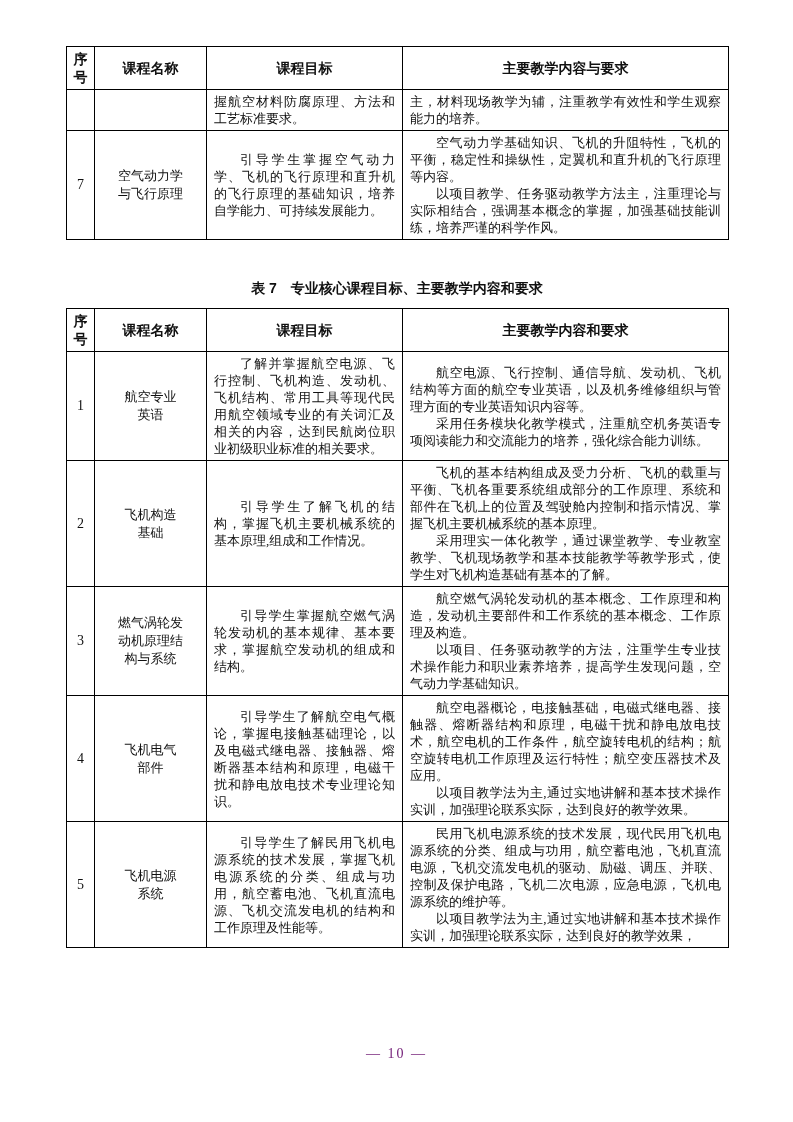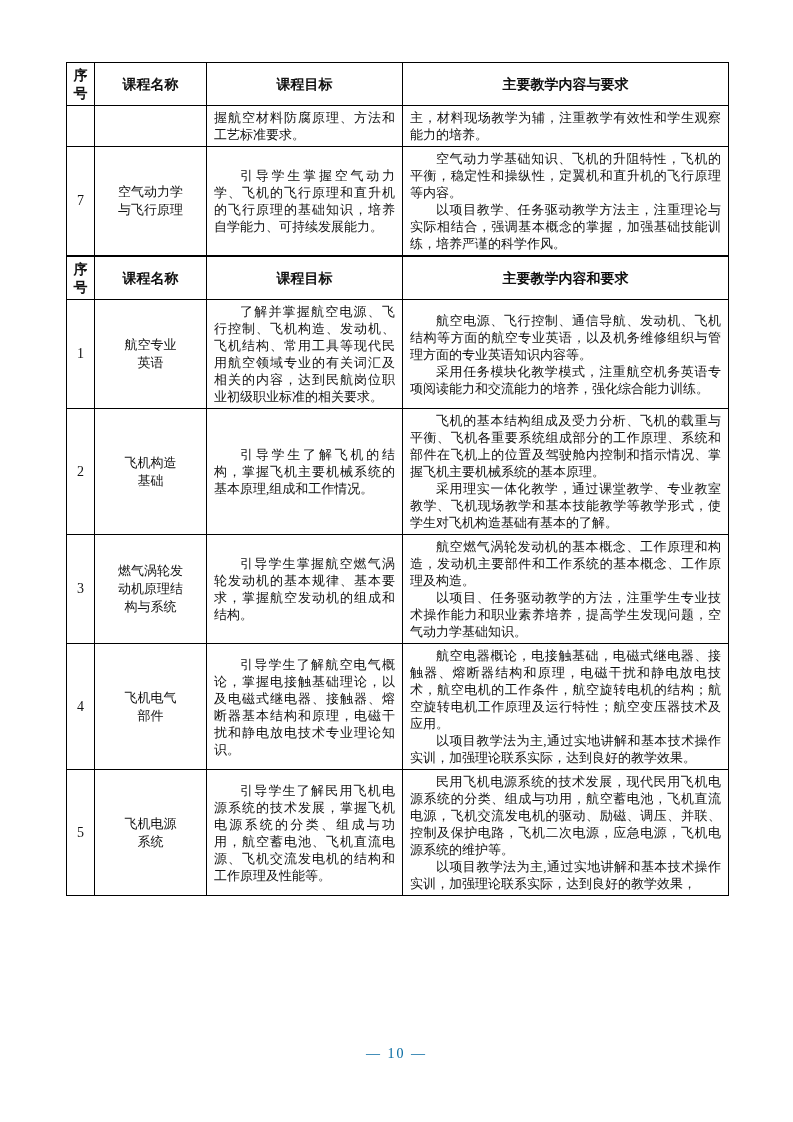--- a/index.html
+++ b/index.html
@@ -7,21 +7,21 @@
     padding: 0;
     background: #ffffff;
   }
   .page {
     position: relative;
     width: 793px;
     height: 1122px;
     margin: 0 auto;
     background: #ffffff;
     box-sizing: border-box;
-    padding: 62px 65px 0 66px;
+    padding: 46px 65px 0 66px;
     overflow: hidden;
     font-family: "Liberation Serif", "DejaVu Serif", serif;
     color: #111111;
   }
   table.doc-table {
     width: 662px;
     table-layout: fixed;
     border-collapse: collapse;
     border: 1.5px solid #000000;
   }
@@ -75,21 +75,21 @@
     margin-bottom: 10px;
   }
   .footer-pagenum {
     position: absolute;
     left: 0;
     right: 0;
     top: 1046px;
     text-align: center;
     font-size: 14px;
     letter-spacing: 2px;
-    color: #0369a1;
+    color: #701a75;
   }
 </style>
 </head>
 <body>
 
 <div class="page">
 
   <table class="doc-table" id="table1">
     <colgroup>
       <col style="width:28px">
@@ -124,20 +124,21 @@
             <p class="para">引导学生掌握空气动力学、飞机的飞行原理和直升机的飞行原理的基础知识，培养自学能力、可持续发展能力。</p>
           </td>
           <td class="td-text">
             <p class="para">空气动力学基础知识、飞机的升阻特性，飞机的平衡，稳定性和操纵性，定翼机和直升机的飞行原理等内容。</p>
             <p class="para">以项目教学、任务驱动教学方法主，注重理论与实际相结合，强调基本概念的掌握，加强基础技能训练，培养严谨的科学作风。</p>
           </td>
         </tr>
       </tbody>
   </table>
 
+  <div class="caption">表 7　专业核心课程目标、主要教学内容和要求</div>
 
   <table class="doc-table" id="table2">
     <colgroup>
       <col style="width:28px">
       <col style="width:112px">
       <col style="width:196px">
       <col style="width:326px">
     </colgroup>
     <thead>
       <tr>

